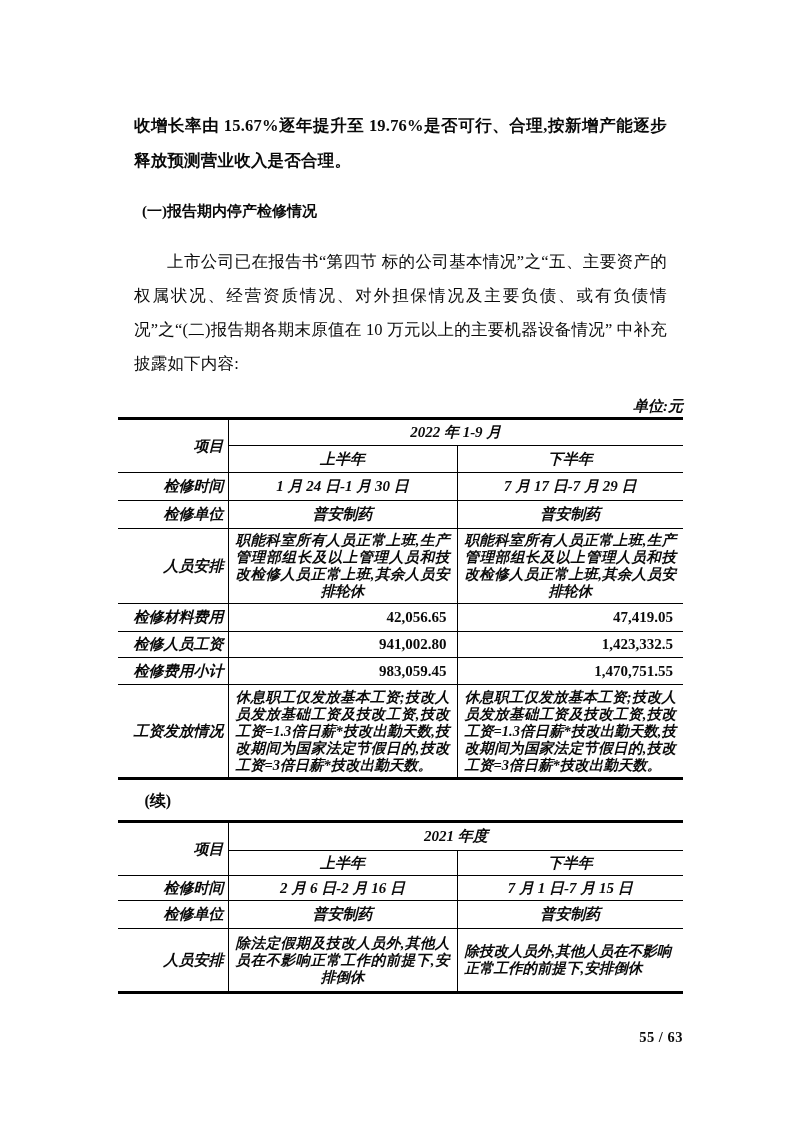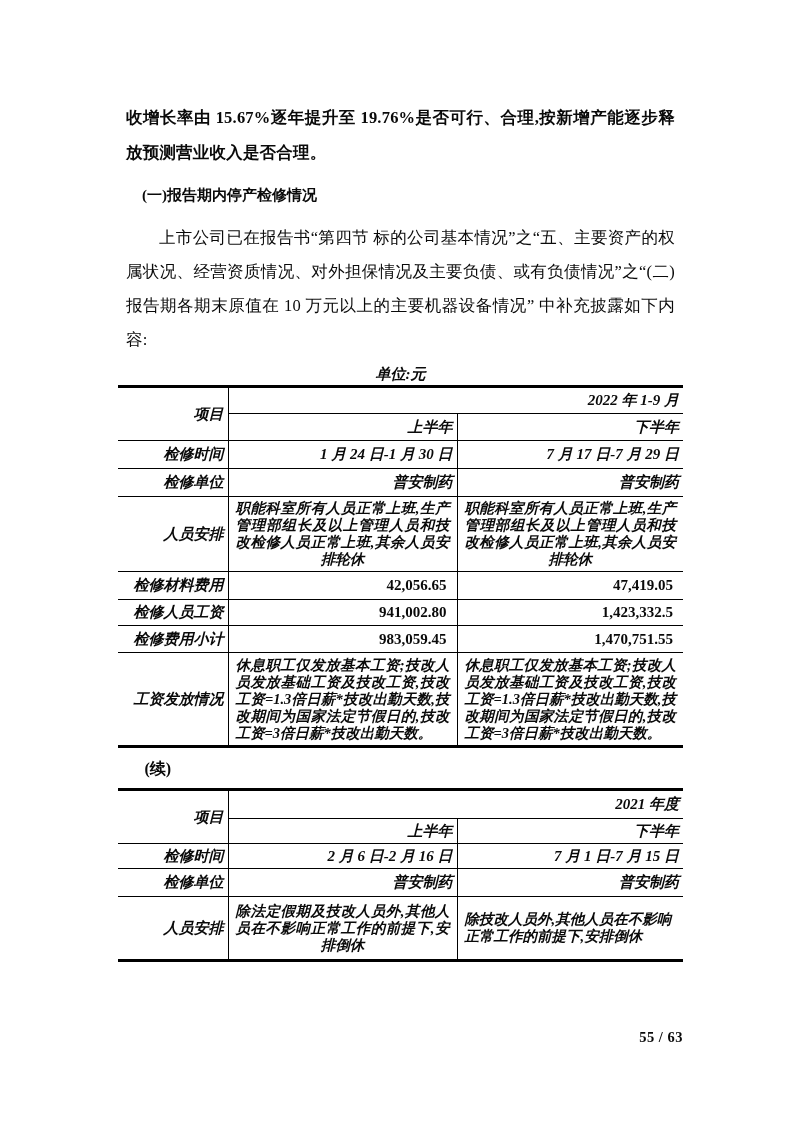--- a/index.html
+++ b/index.html
@@ -9,56 +9,56 @@
     -webkit-font-smoothing:antialiased;
   }
   .page{
     position:relative;box-sizing:border-box;
     width:793px;height:1122px;
     padding:92px 110px 0 118px;
     background:#ffffff;
   }
   
   .para{
-    margin:8px;font-size:16.5px;line-height:35px;
+    margin:16px;font-size:16.5px;line-height:35px;
     text-align:justify;letter-spacing:0.2px;
   }
   .para.b{font-weight:bold;}
   .heading{
     margin:4px 0 0 0;font-size:15px;line-height:35px;
     font-weight:bold;text-indent:1.6em;
   }
   .para.p2{line-height:34px;text-indent:2em;}
   .quote{
     margin:1px 0 0 0;font-size:16.5px;line-height:29.5px;
     font-weight:bold;font-style:italic;text-indent:2em;text-align:justify;
     letter-spacing:0.2px;
   }
   .unit{
-    margin:1px 0 2px 0;text-align:center;
+    margin:1px 0 2px 0;text-align:right;
     font-size:15px;font-weight:bold;font-style:italic;line-height:18px;
   }
   
   table.rpt{
     width:565px;border-collapse:collapse;table-layout:fixed;
     border-top:3px solid #000;border-bottom:3px solid #000;
   }
   .rpt col.c1{width:110px;}
   .rpt col.c2{width:229px;}
   .rpt col.c3{width:226px;}
   .rpt td{
     border-top:1.5px solid #000;
     padding:1px 4px;vertical-align:middle;
     font-size:15px;font-weight:bold;font-style:italic;
     line-height:19px;overflow:hidden;
   }
   .rpt tr.first td{border-top:none;}
   .rpt td.lbl{border-right:1.5px solid #000;text-align:right;}
   .rpt td.cdiv{border-left:1.5px solid #000;}
-  .rpt td.ctr{text-align:right;}
+  .rpt td.ctr{text-align:center;}
   .rpt td.num{text-align:right;padding-right:10px;font-style:normal;}
   .rpt td.longtxt{
     font-size:14.5px;line-height:17px;padding:3px 7px;
     text-align:justify;
   }
   .rpt td.jc{text-align:justify;text-align-last:center;}
   .rpt td.cc{text-align:left;}
   tr.h23 td{height:23px;}
   tr.h24 td{height:24px;}
   tr.h25 td{height:25px;}

